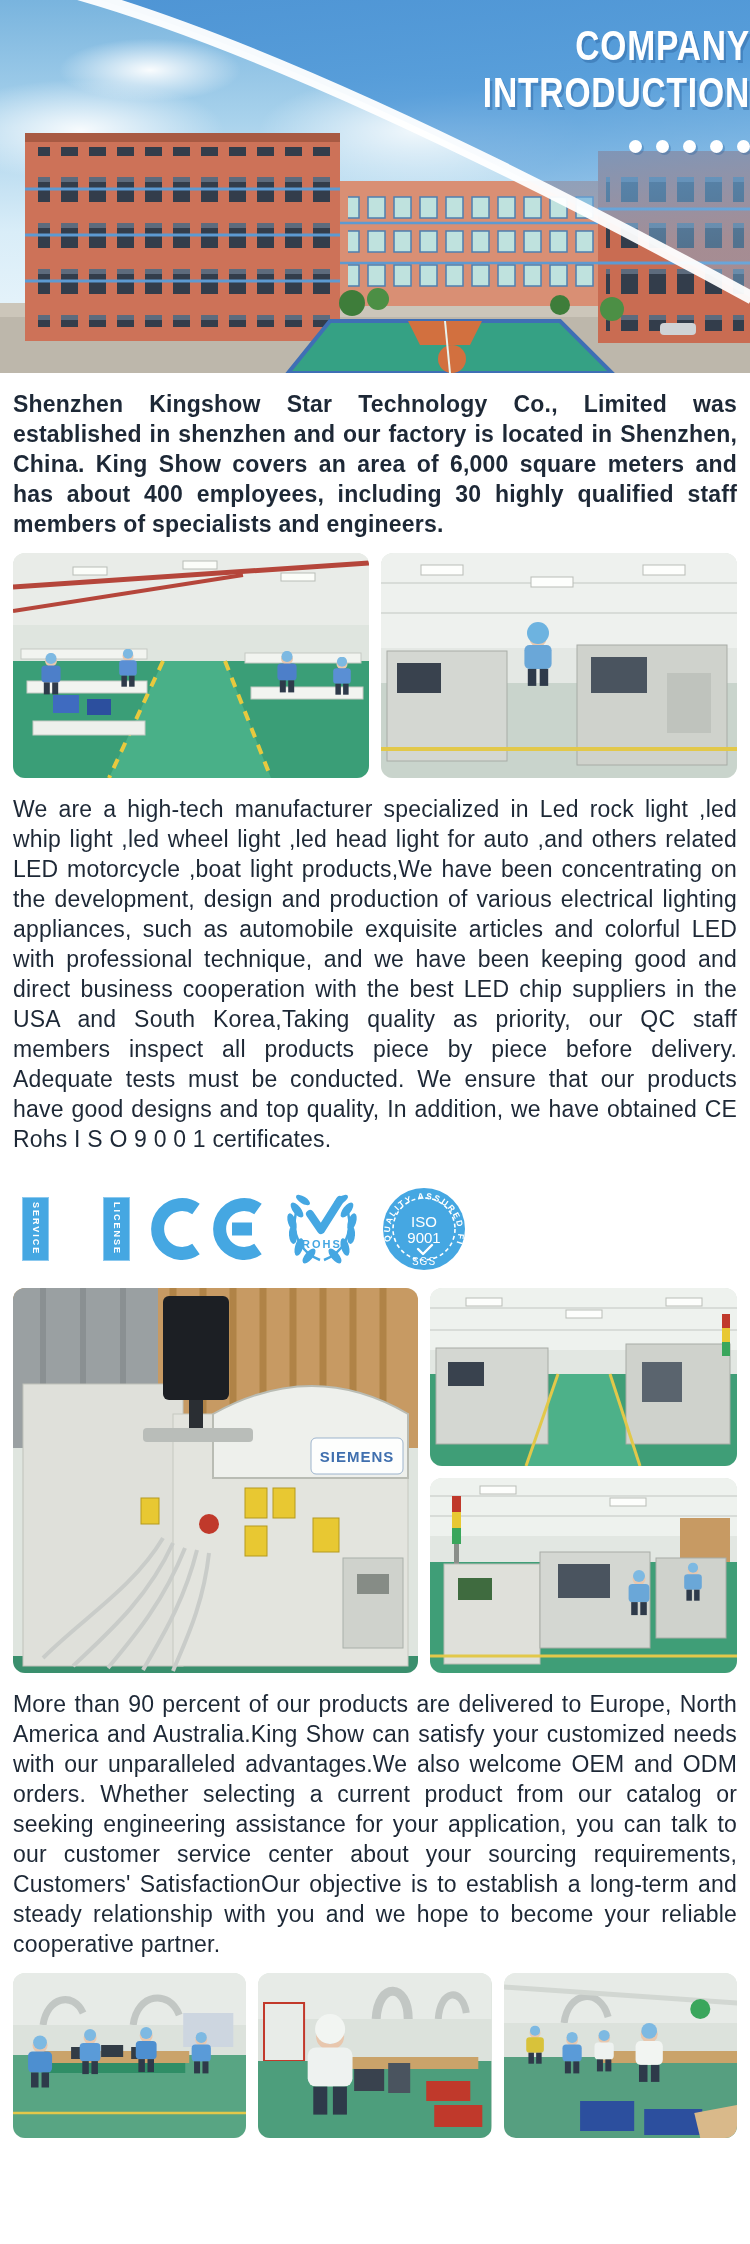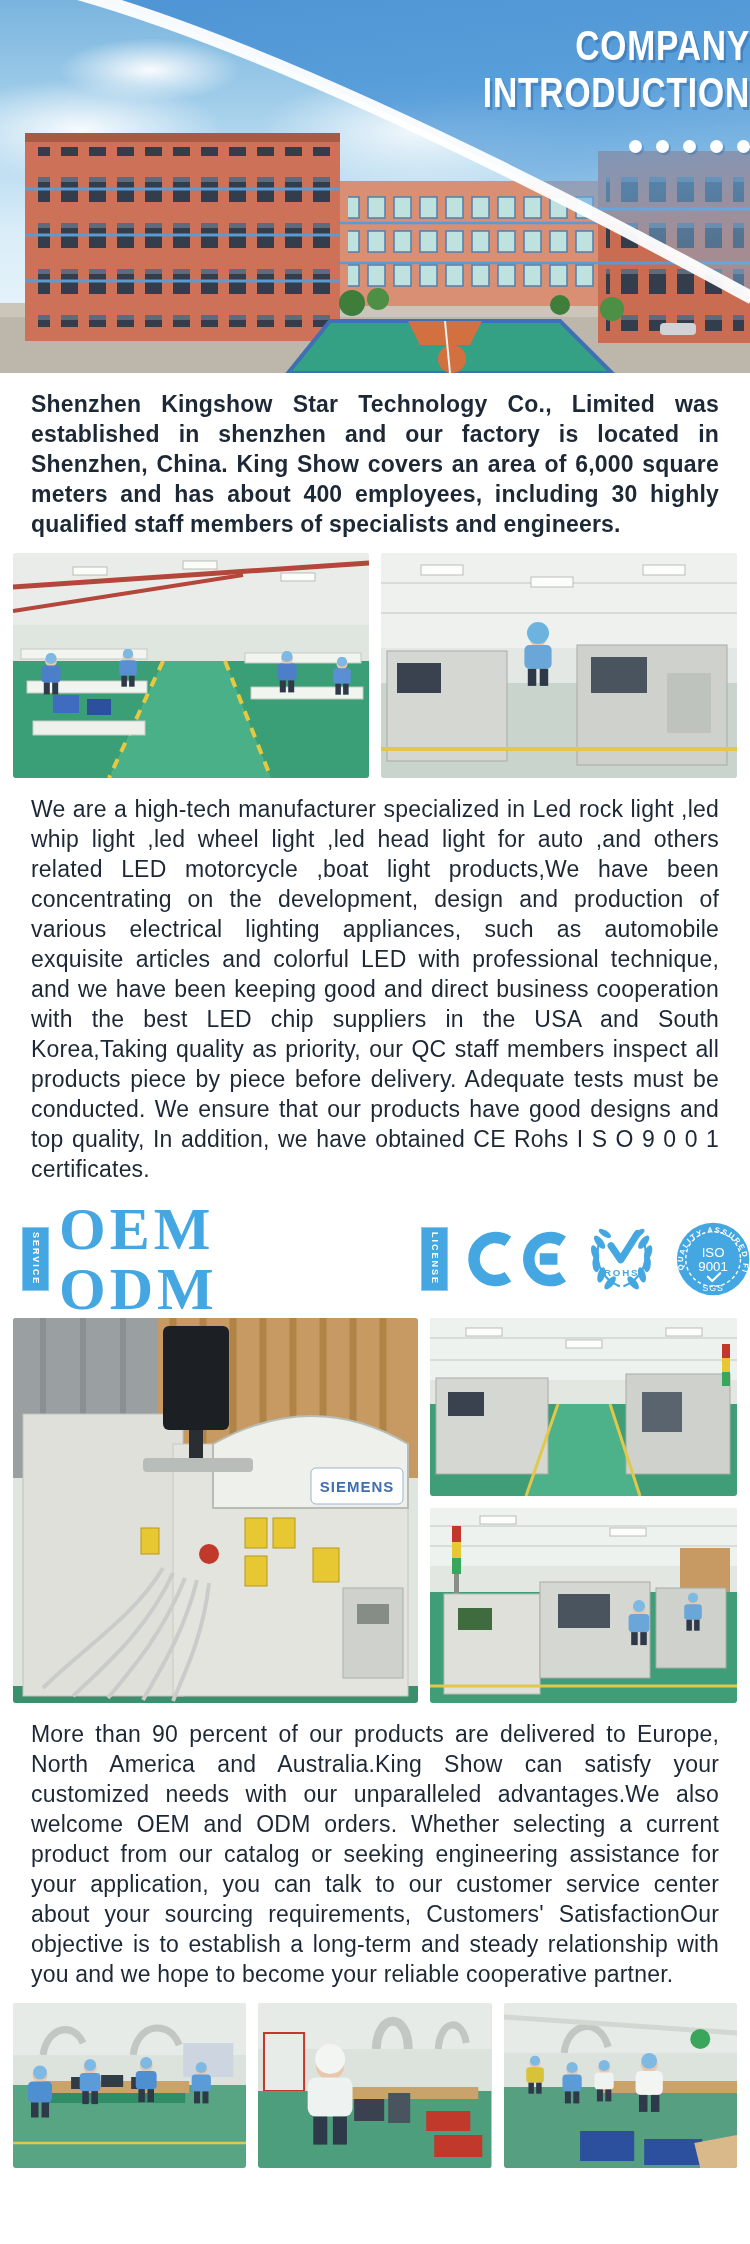--- a/index.html
+++ b/index.html
@@ -26,28 +26,28 @@
   .hero-swoosh{position:absolute;left:0;top:0;width:750px;height:373px;}
   .hero-title{position:absolute;top:22px;right:16px;text-align:right;color:#fff;
     font-weight:700;font-size:42px;line-height:47px;letter-spacing:1px;
     transform:scaleX(.8);transform-origin:right top;
     text-shadow:3px 3px 0 rgba(44,100,160,.45);}
   .hero-dots{position:absolute;top:140px;right:16px;display:flex;gap:14px;}
   .hero-dots .dot{width:13px;height:13px;border-radius:50%;background:#fff;
     box-shadow:2px 2px 0 rgba(44,100,160,.35);}
 
   
-  .para{margin:16px 0 0 0;padding:0 31px;font-size:23px;line-height:30px;
+  .para{margin:16px 0 0 0;padding:0 13px;font-size:23px;line-height:30px;
     text-align:justify;letter-spacing:.2px;color:var(--ink);}
   .para.bold{font-weight:700;}
   .para .lead-bold{font-weight:400;}
 
   
   .photo-row{display:flex;gap:12px;padding:0 13px;margin-top:14px;}
-  .photo{flex:1;overflow:hidden;border-radius:3px;background:#dfe5df;text-align:center;}
+  .photo{flex:1;overflow:hidden;border-radius:12px;background:#dfe5df;text-align:center;}
   .photo svg{display:block;width:100%;height:100%;}
   .row1 .photo{height:225px;}
   .row3 .photo{height:165px;}
 
   .machine-grid{display:grid;grid-template-columns:405px 307px;
     grid-template-rows:178px 195px;gap:12px;padding:0 13px;margin-top:18px;}
   .machine-grid .photo{width:100%;height:100%;flex:none;}
   .grid-left{grid-row:1/3;}
 
   
@@ -184,21 +184,20 @@
         <use href="#worker" x="140" y="74" width="34" height="60" color="#6aa7d8"></use>
         <circle cx="157" cy="80" r="11" fill="#6db3e0"></circle>
       </svg>
     </div>
   </div>
 
   <p class="para">We are a high-tech manufacturer specialized in Led rock light ,led whip light ,led wheel light ,led head light for auto ,and others  related LED motorcycle ,boat light products,We have been concentrating on the development, design and production of various electrical lighting appliances, such as automobile exquisite articles and colorful LED with professional technique, and we have been keeping good and direct business cooperation with the best LED chip suppliers in the USA and South Korea,Taking quality as priority, our QC staff members inspect all products piece by piece before delivery. Adequate tests must be conducted. We ensure that our products have good designs and top quality, In addition, we have obtained CE Rohs I S O 9 0 0 1 certificates.</p>
 
   <div class="badge-row">
     <div class="vlabel">SERVICE</div>
-    <div class="oemodm">OEM ODM</div>
 
     <div class="vlabel license-box">LICENSE</div>
 
     <svg class="badge-icon" width="118" height="64" viewBox="0 0 118 64" aria-hidden="true">
       <title>CE</title>
       <path d="M52 12 A 24.4 24.4 0 1 0 52 52" fill="none" stroke="#45a7e2" stroke-width="13"></path>
       <path d="M114 12 A 24.4 24.4 0 1 0 114 52" fill="none" stroke="#45a7e2" stroke-width="13"></path>
       <rect x="88" y="25.5" width="20" height="13" fill="#45a7e2"></rect>
     </svg>
 

